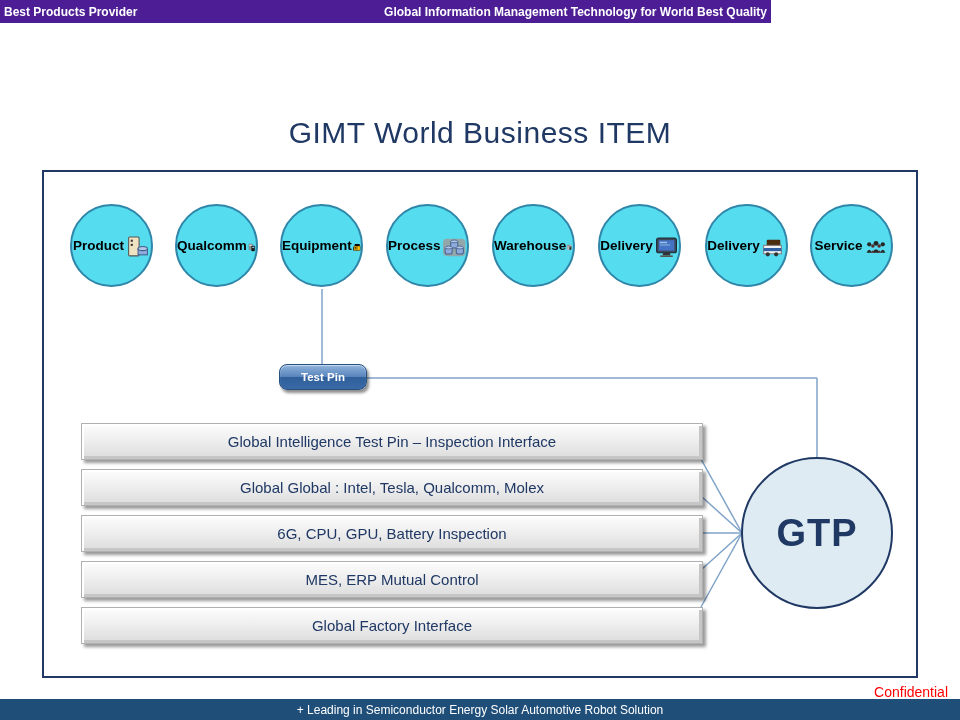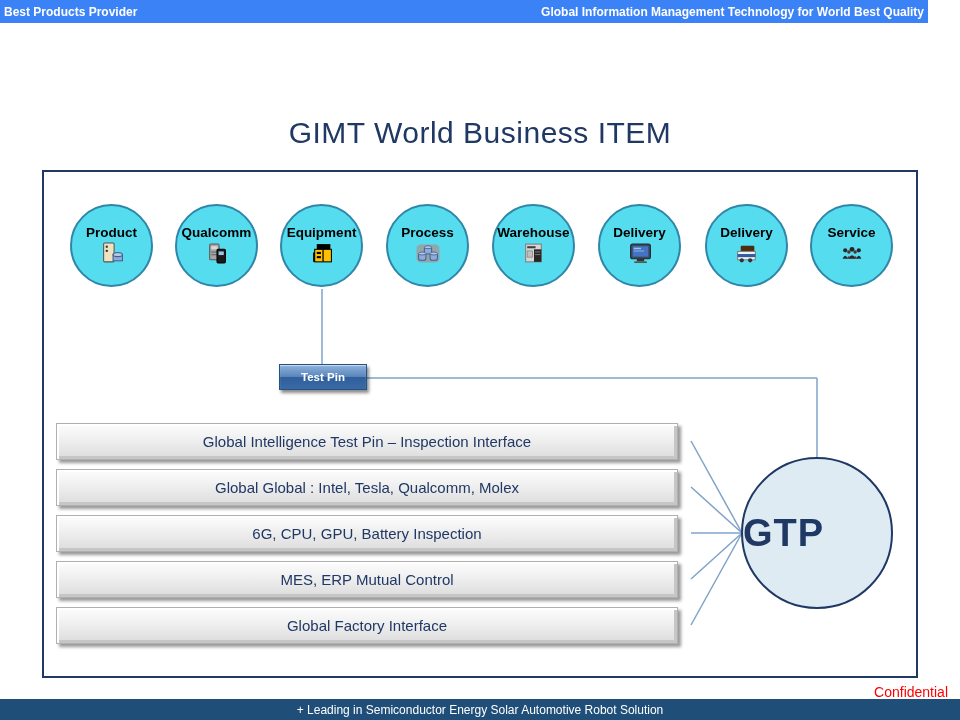--- a/index.html
+++ b/index.html
@@ -2,21 +2,21 @@
 <html><head>
 <meta charset="utf-8">
 <style>
   html,body{margin:0;padding:0;}
   body{
     width:960px;height:720px;position:relative;overflow:hidden;
     background:#ffffff;font-family:"Liberation Sans",sans-serif;
   }
   
   .topbar{
-    position:absolute;top:0;left:0;width:928px;height:23px;background:#3b82f6;
+    position:absolute;top:0;left:0;width:771px;height:23px;background:#4c1d95;
     color:#fff;font-size:12px;font-weight:bold;display:flex;
     justify-content:space-between;align-items:center;padding:0 4px;box-sizing:border-box;
   }
   .footbar{
     position:absolute;left:0;bottom:0;width:960px;height:21px;background:#1F4E79;
     color:#fff;font-size:12px;font-weight:normal;display:flex;
     align-items:center;justify-content:center;
   }
   .confidential{
     position:absolute;top:684px;right:12px;color:#FF0000;font-size:14px;
@@ -30,47 +30,47 @@
   .mainbox{
     position:absolute;left:42px;top:170px;width:872px;height:504px;
     border:2px solid #1F3864;background:#fff;
   }
   
   .connectors{position:absolute;left:0;top:0;width:960px;height:720px;pointer-events:none;}
   
   .circle{
     position:absolute;top:204px;width:83px;height:83px;border-radius:50%;
     background:#55DCEE;border:2px solid #2F86A8;box-sizing:border-box;
-    display:flex;flex-direction:column;align-items:center;justify-content:center;
+    display:flex;flex-direction:row;align-items:center;justify-content:center;
   }
   .circle .lbl{font-weight:bold;font-size:13.5px;color:#000;white-space:nowrap;line-height:1;}
   .circle svg{margin-top:3px;display:block;}
   
   .testpin{
-    position:absolute;left:279px;top:364px;width:88px;height:26px;border-radius:0;
+    position:absolute;left:279px;top:364px;width:88px;height:26px;border-radius:8px;
     background:linear-gradient(180deg,#8FB3DC 0%,#5A85BC 48%,#30609C 52%,#3A6AA6 100%);
     border:1px solid #27517F;
     box-shadow:2px 3px 3px rgba(0,0,0,0.45), inset 0 1px 1px rgba(255,255,255,0.55);
     color:#fff;font-size:11.5px;font-weight:bold;
     display:flex;align-items:center;justify-content:center;box-sizing:border-box;
   }
   
   .bar{
-    position:absolute;left:56px;width:622px;height:37px;box-sizing:border-box;
+    position:absolute;left:81px;width:622px;height:37px;box-sizing:border-box;
     background:linear-gradient(180deg,#FDFDFD 0%,#EFEFEF 45%,#DCDCDC 100%);
     border:1px solid #B0B0B0;
     box-shadow:3px 3px 3px rgba(0,0,0,0.40), inset 2px 2px 0 #FFFFFF, inset -3px -3px 0 #C6C6C6;
     display:flex;align-items:center;justify-content:center;
     color:#1F3864;font-size:15px;
   }
   
   .gtp{
     position:absolute;left:741px;top:457px;width:152px;height:152px;border-radius:50%;
     background:#DEEBF2;border:2px solid #1F3864;box-sizing:border-box;
-    display:flex;align-items:center;justify-content:flex-start;
+    display:flex;align-items:center;justify-content:center;
     font-size:38px;font-weight:bold;color:#1F3864;letter-spacing:1px;
   }
 </style>
 </head>
 <body>
 
 <div class="topbar">
   <span>Best Products Provider</span>
   <span>Global Information Management Technology for World Best Quality</span>
 </div>

